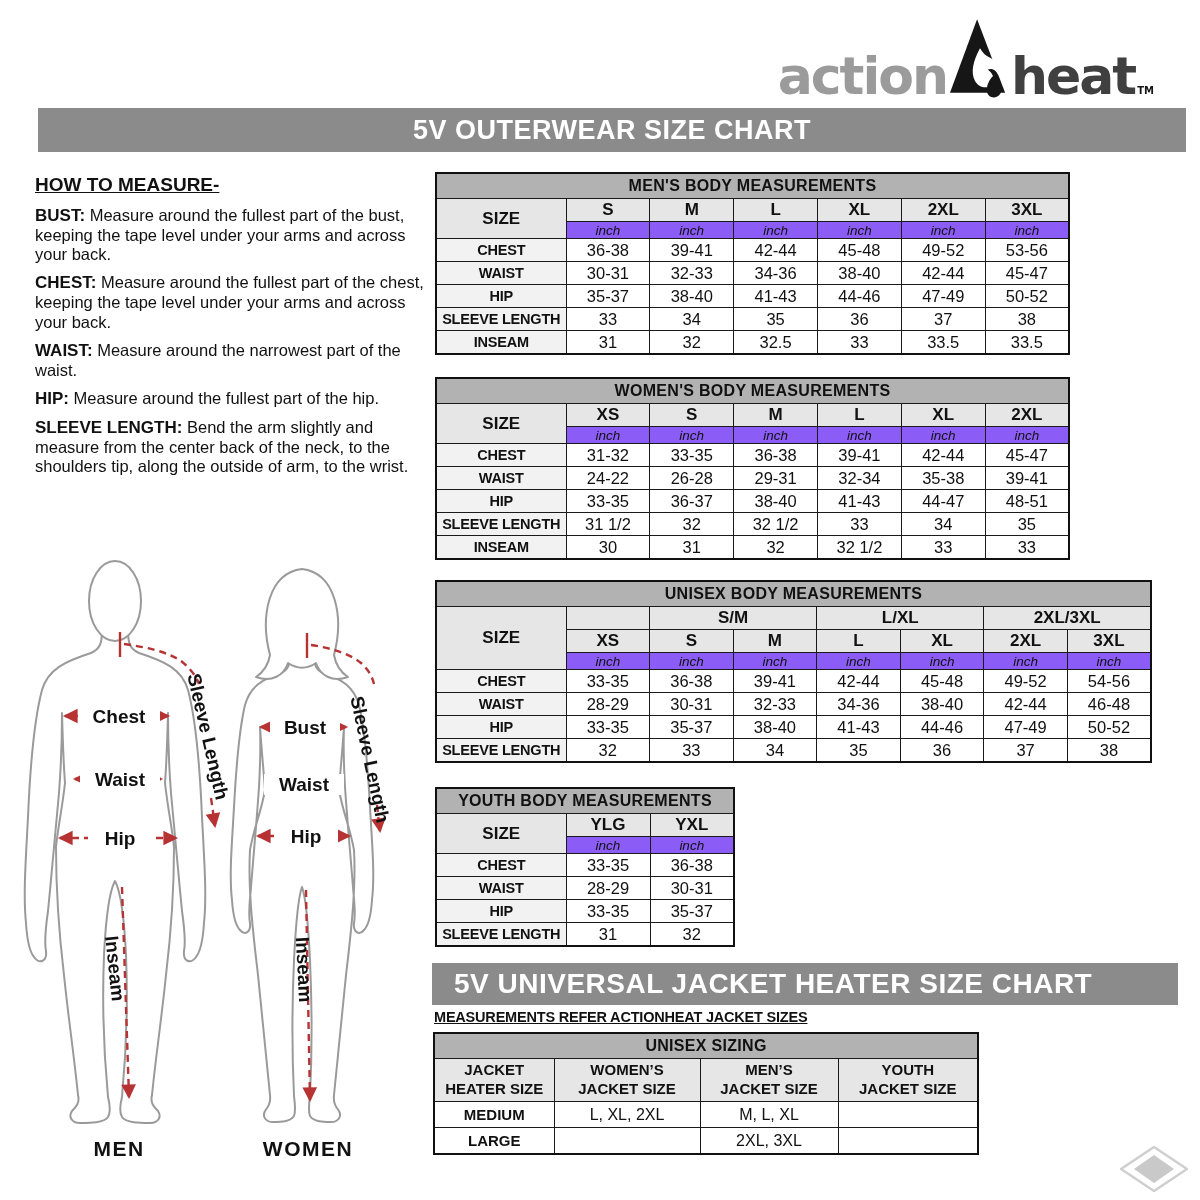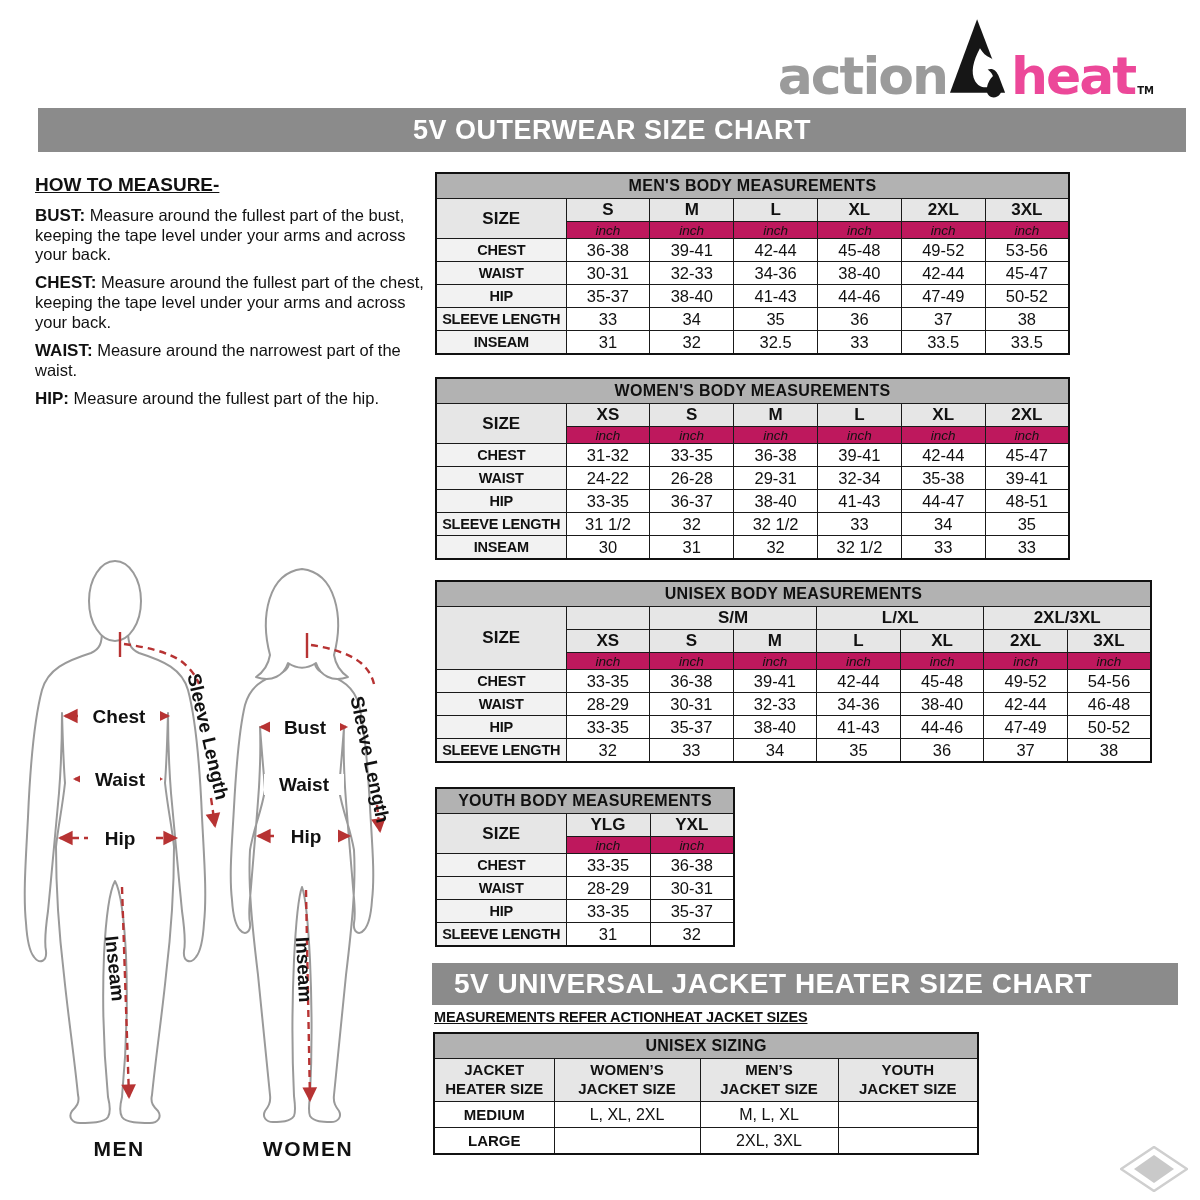--- a/index.html
+++ b/index.html
@@ -4,21 +4,21 @@
 <style>
   html,body{margin:0;padding:0;background:#fff;}
   .canvas{position:relative;width:1200px;height:1200px;background:#fff;overflow:hidden;
           font-family:"Liberation Sans",sans-serif;color:#111;}
 
   
   .logo{position:absolute;top:16px;right:46px;display:flex;align-items:flex-end;
         font-family:"DejaVu Sans",sans-serif;font-weight:bold;}
   .logo .w1,.logo .w2{font-size:52px;line-height:.82;letter-spacing:-2px;padding-bottom:2px;}
   .logo .w1{color:#9b9b9b;}
-  .logo .w2{color:#ec4899;}
+  .logo .w2{color:#404040;}
   .logo svg{margin:0 3px;display:block;}
   .logo .tm{font-size:10px;color:#161616;margin:0 0 4px 2px;letter-spacing:0;}
 
   
   .main-bar{position:absolute;left:30px;top:108px;width:1148px;height:44px;background:#8b8b8b;
             color:#fff;font-weight:bold;font-size:27px;line-height:44px;text-align:center;letter-spacing:.5px;margin-left:8px;}
   .jacket-bar{position:absolute;left:432px;top:963px;width:746px;height:42px;background:#8b8b8b;
             color:#fff;font-weight:bold;font-size:28px;line-height:42px;text-indent:22px;letter-spacing:.5px;}
   .jacket-note{position:absolute;left:434px;top:1009px;font-weight:bold;font-size:14.5px;letter-spacing:-.2px;text-decoration:underline;}
 
@@ -34,21 +34,21 @@
   #women-table{left:435px;top:377px;}
   #unisex-table{left:435px;top:580px;}
   #youth-table{left:435px;top:787px;}
   #jacket-table{left:433px;top:1032px;}
   table{border-collapse:collapse;table-layout:fixed;background:#fff;border:2px solid #111;}
   td{border:1px solid #1a1a1a;text-align:center;vertical-align:middle;padding:0 2px;
      overflow:hidden;white-space:nowrap;}
   .t-title{background:#b2b2b2;font-weight:bold;font-size:16px;height:24px;letter-spacing:.3px;}
   .hdr{background:#e6e6e6;font-weight:bold;font-size:17px;height:22px;}
   .size-cell{background:#e6e6e6;font-weight:bold;font-size:17px;}
-  .inch{background:#be185d;font-style:italic;font-size:13.5px;height:16px;font-weight:normal;}
+  .inch{background:#8b5cf6;font-style:italic;font-size:13.5px;height:16px;font-weight:normal;}
   .row-label{font-weight:bold;font-size:14.5px;background:#f2f2f2;height:22px;letter-spacing:-.2px;}
   .val{font-size:16.5px;height:22px;}
   .jhdr{font-size:15px;height:42px;line-height:1.25;white-space:normal;}
   .jlab{font-weight:bold;font-size:15px;height:25px;background:#fff;}
   .jval{font-size:16px;height:25px;}
 
   
   .figures{position:absolute;left:18px;top:555px;width:415px;height:630px;}
   .figures svg.bodies{position:absolute;left:0;top:0;}
   .fig-label{position:absolute;font-weight:bold;font-size:19px;line-height:1;color:#111;
@@ -78,20 +78,21 @@
 
   <div class="main-bar">5V OUTERWEAR SIZE CHART</div>
 
   <div class="howto">
     <div class="howto-title">HOW TO MEASURE-</div>
     <div id="howto-items">
         <p><b>BUST:</b> <span>Measure around the fullest part of the bust, keeping the tape level under your arms and across your back.</span></p>
         <p><b>CHEST:</b> <span>Measure around the fullest part of the chest, keeping the tape level under your arms and across your back.</span></p>
         <p><b>WAIST:</b> <span>Measure around the narrowest part of the waist.</span></p>
         <p><b>HIP:</b> <span>Measure around the fullest part of the hip.</span></p>
+        <p><b>SLEEVE LENGTH:</b> <span>Bend the arm slightly and measure from the center back of the neck, to the shoulders tip, along the outside of arm, to the wrist.</span></p>
       </div>
   </div>
 
   <div class="figures">
     <svg class="bodies" width="415" height="630" viewBox="0 0 415 630">
       <defs>
         <marker id="ah" viewBox="0 0 8 8" refX="6.5" refY="4" markerWidth="7" markerHeight="7" orient="auto-start-reverse">
           <path d="M0.5,0.5 L7.5,4 L0.5,7.5 Z" fill="#b73333"></path>
         </marker>
       </defs>

